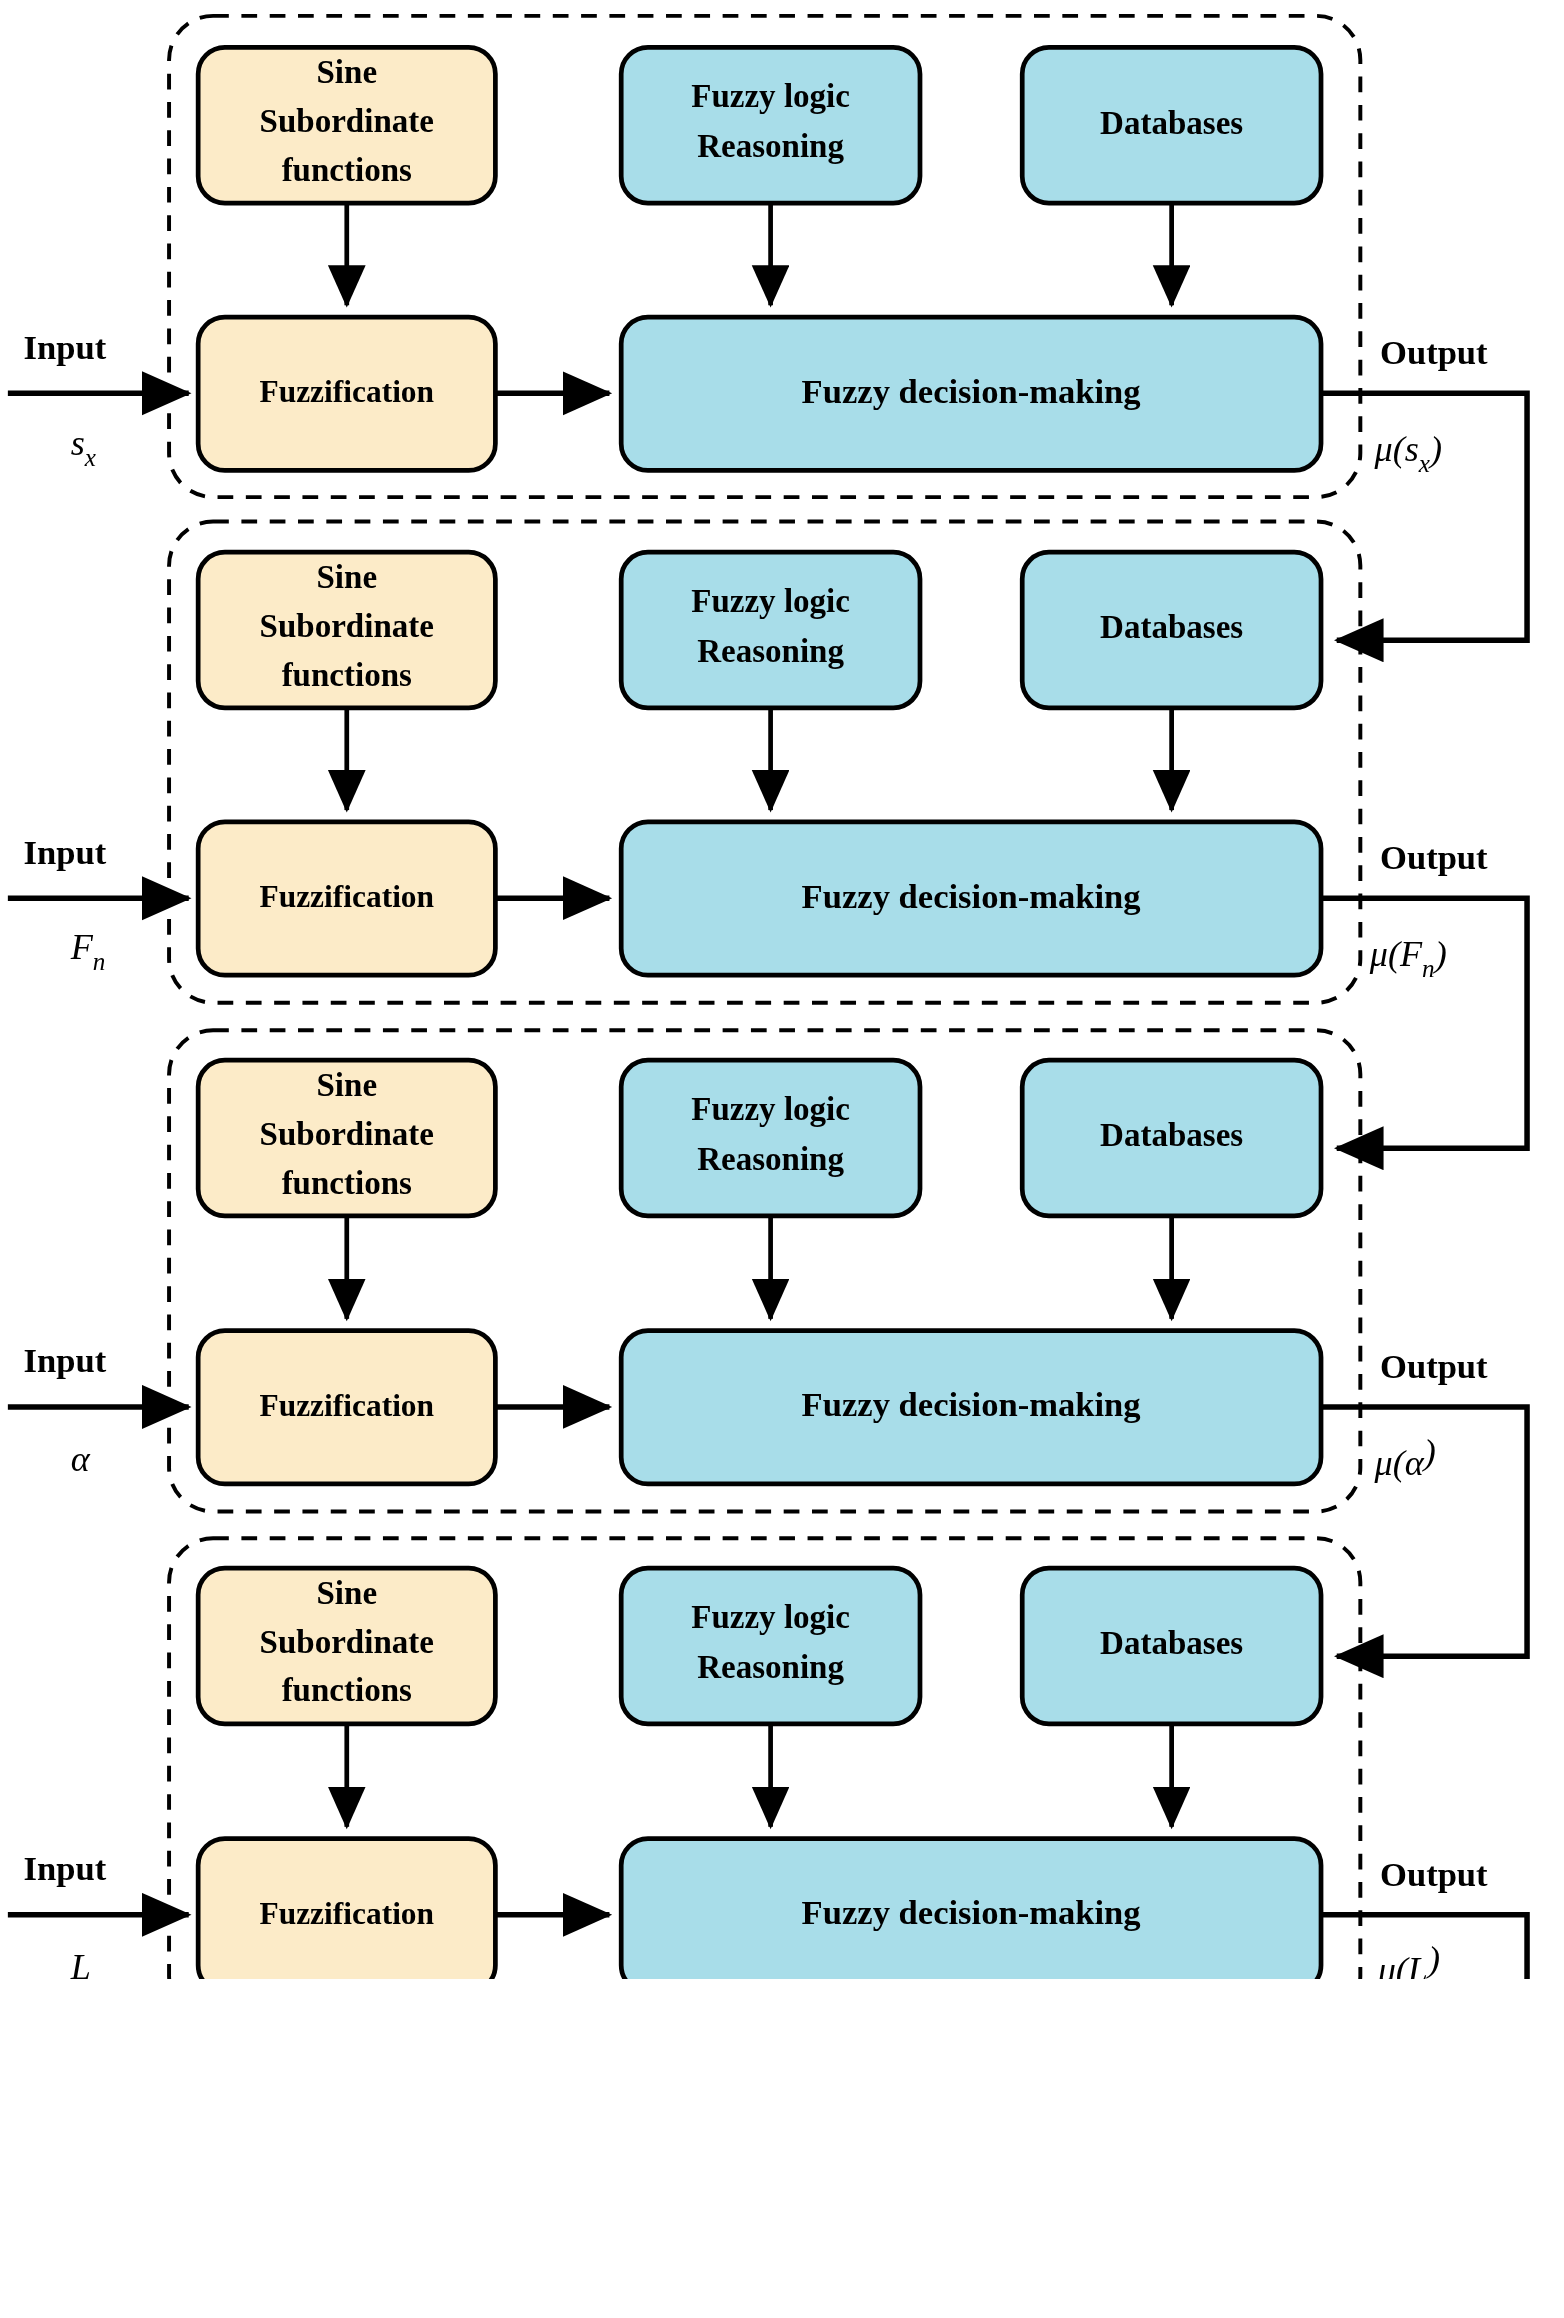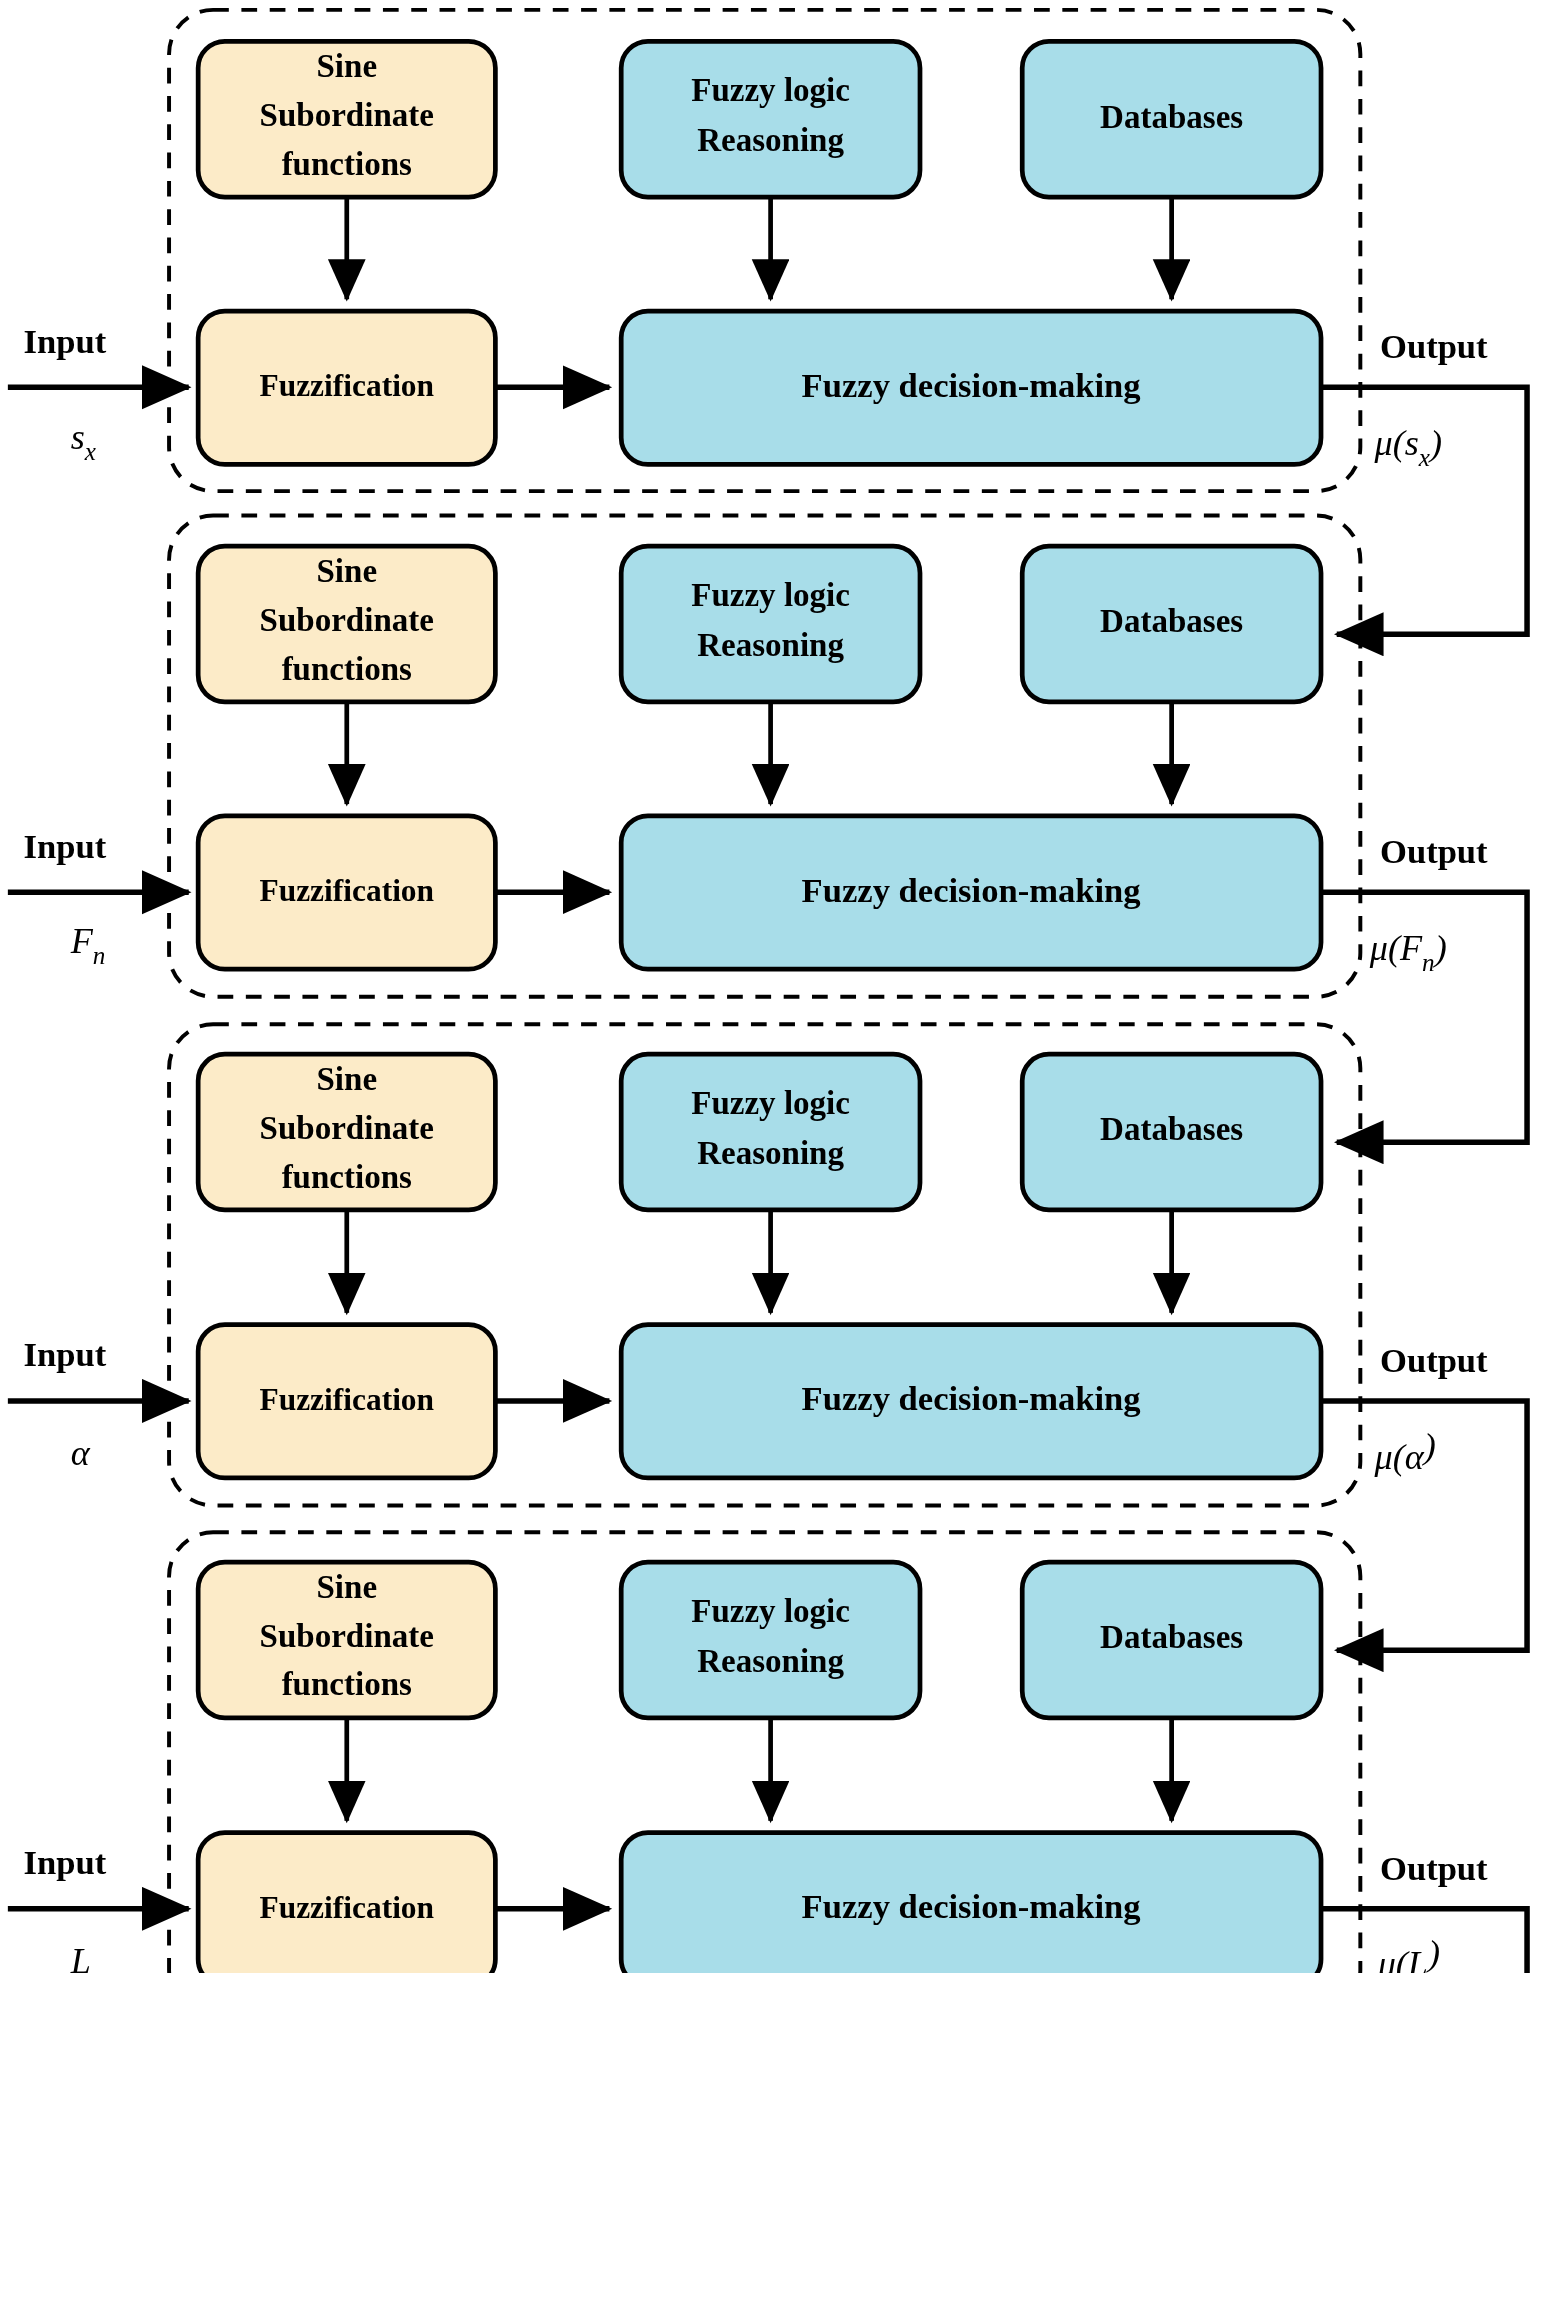--- a/index.html
+++ b/index.html
@@ -8,20 +8,21 @@
     background: #ffffff;
   }
   body {
     font-family: "Liberation Serif", "DejaVu Serif", serif;
   }
   #diagram-root {
     position: relative;
     width: 1564px;
     height: 1973px;
     background: #ffffff;
+    margin-top: 6px;
   }
   svg.layer {
     position: absolute;
     top: 0;
     left: 0;
     width: 1564px;
     height: 2319px;
   }
   .node-text {
     font-family: "Liberation Serif", "DejaVu Serif", serif;

